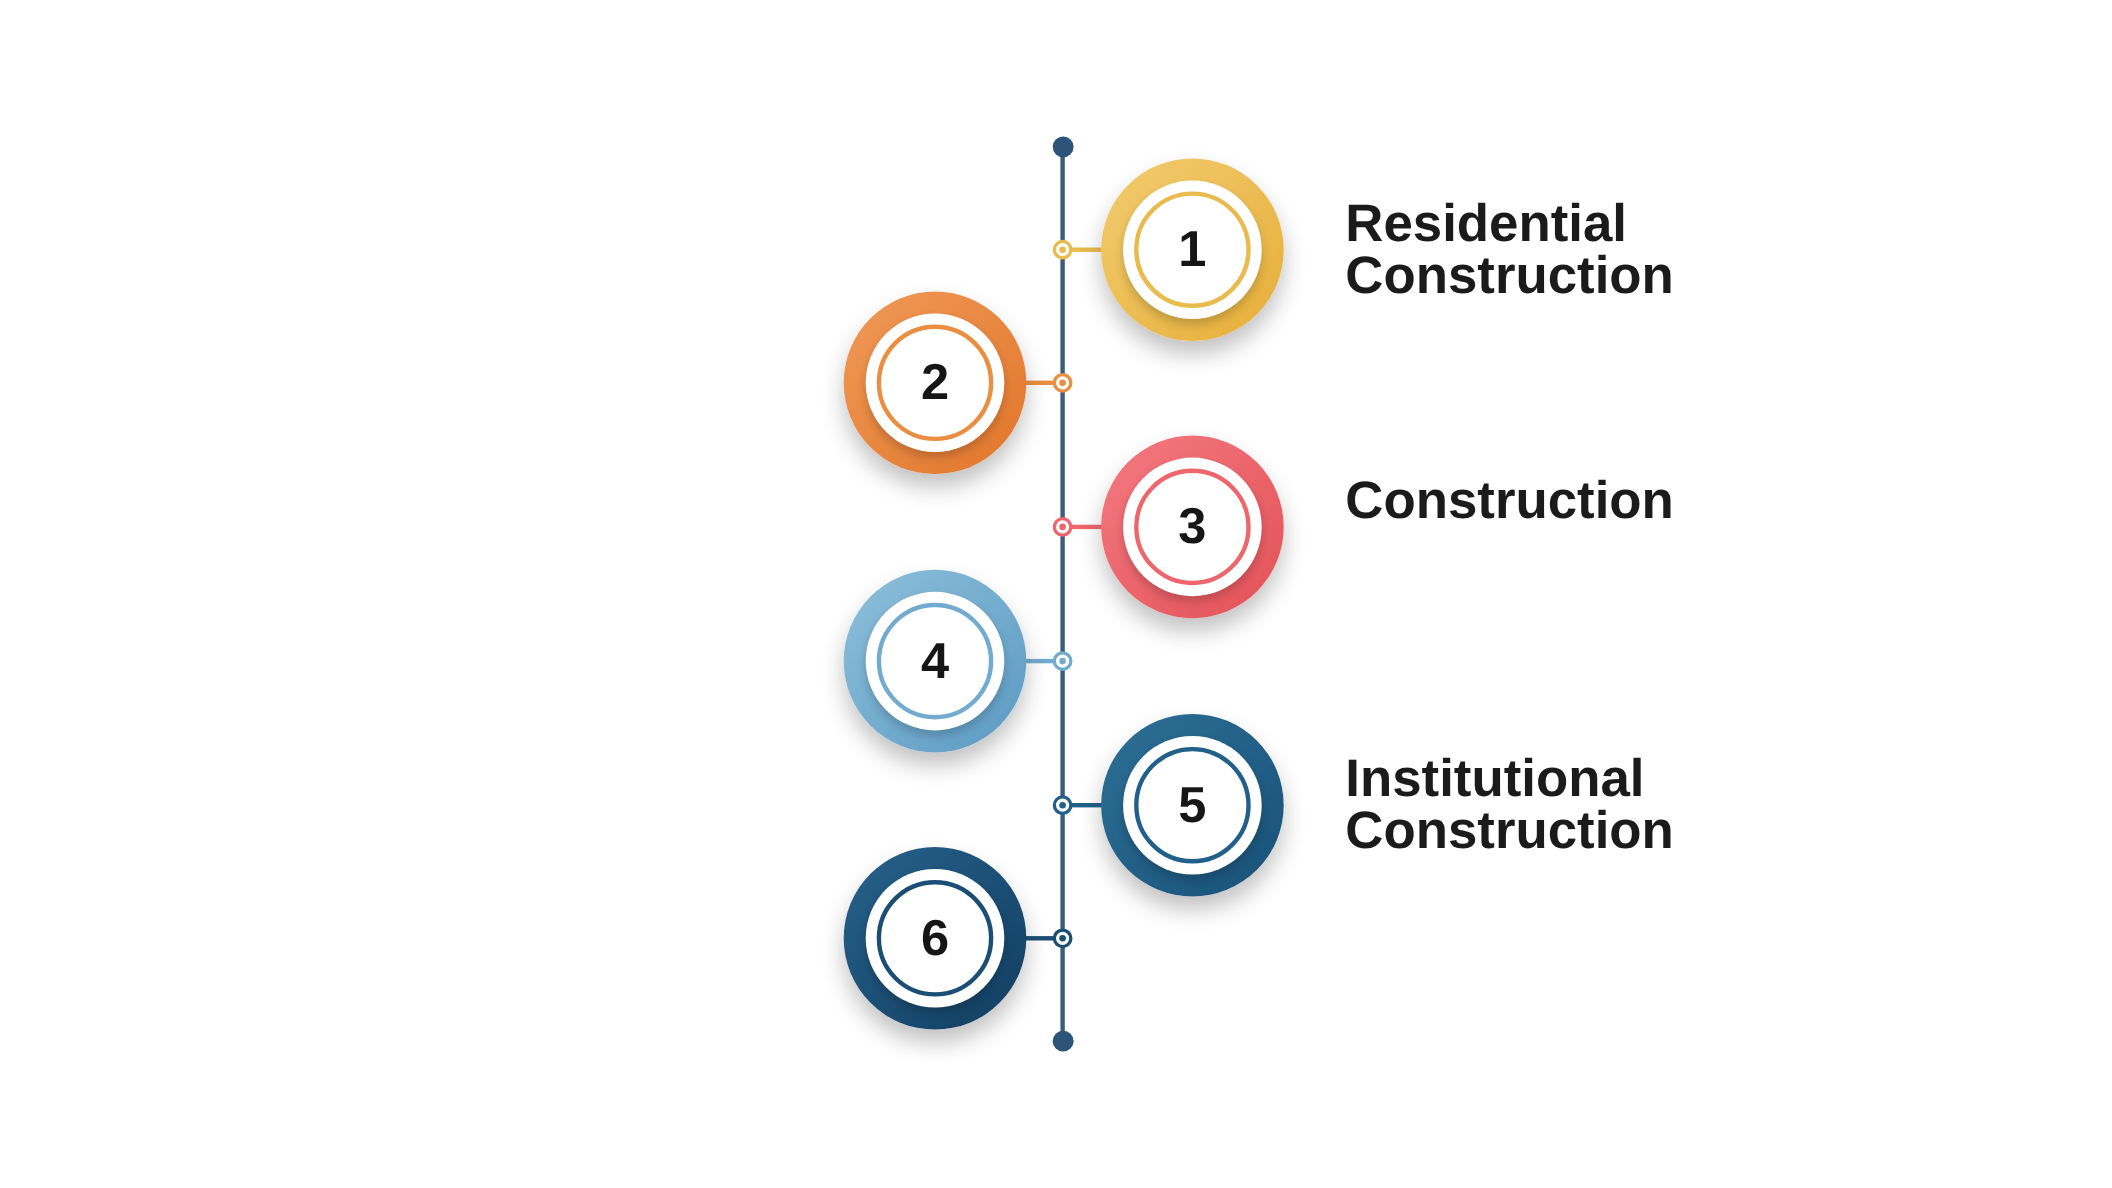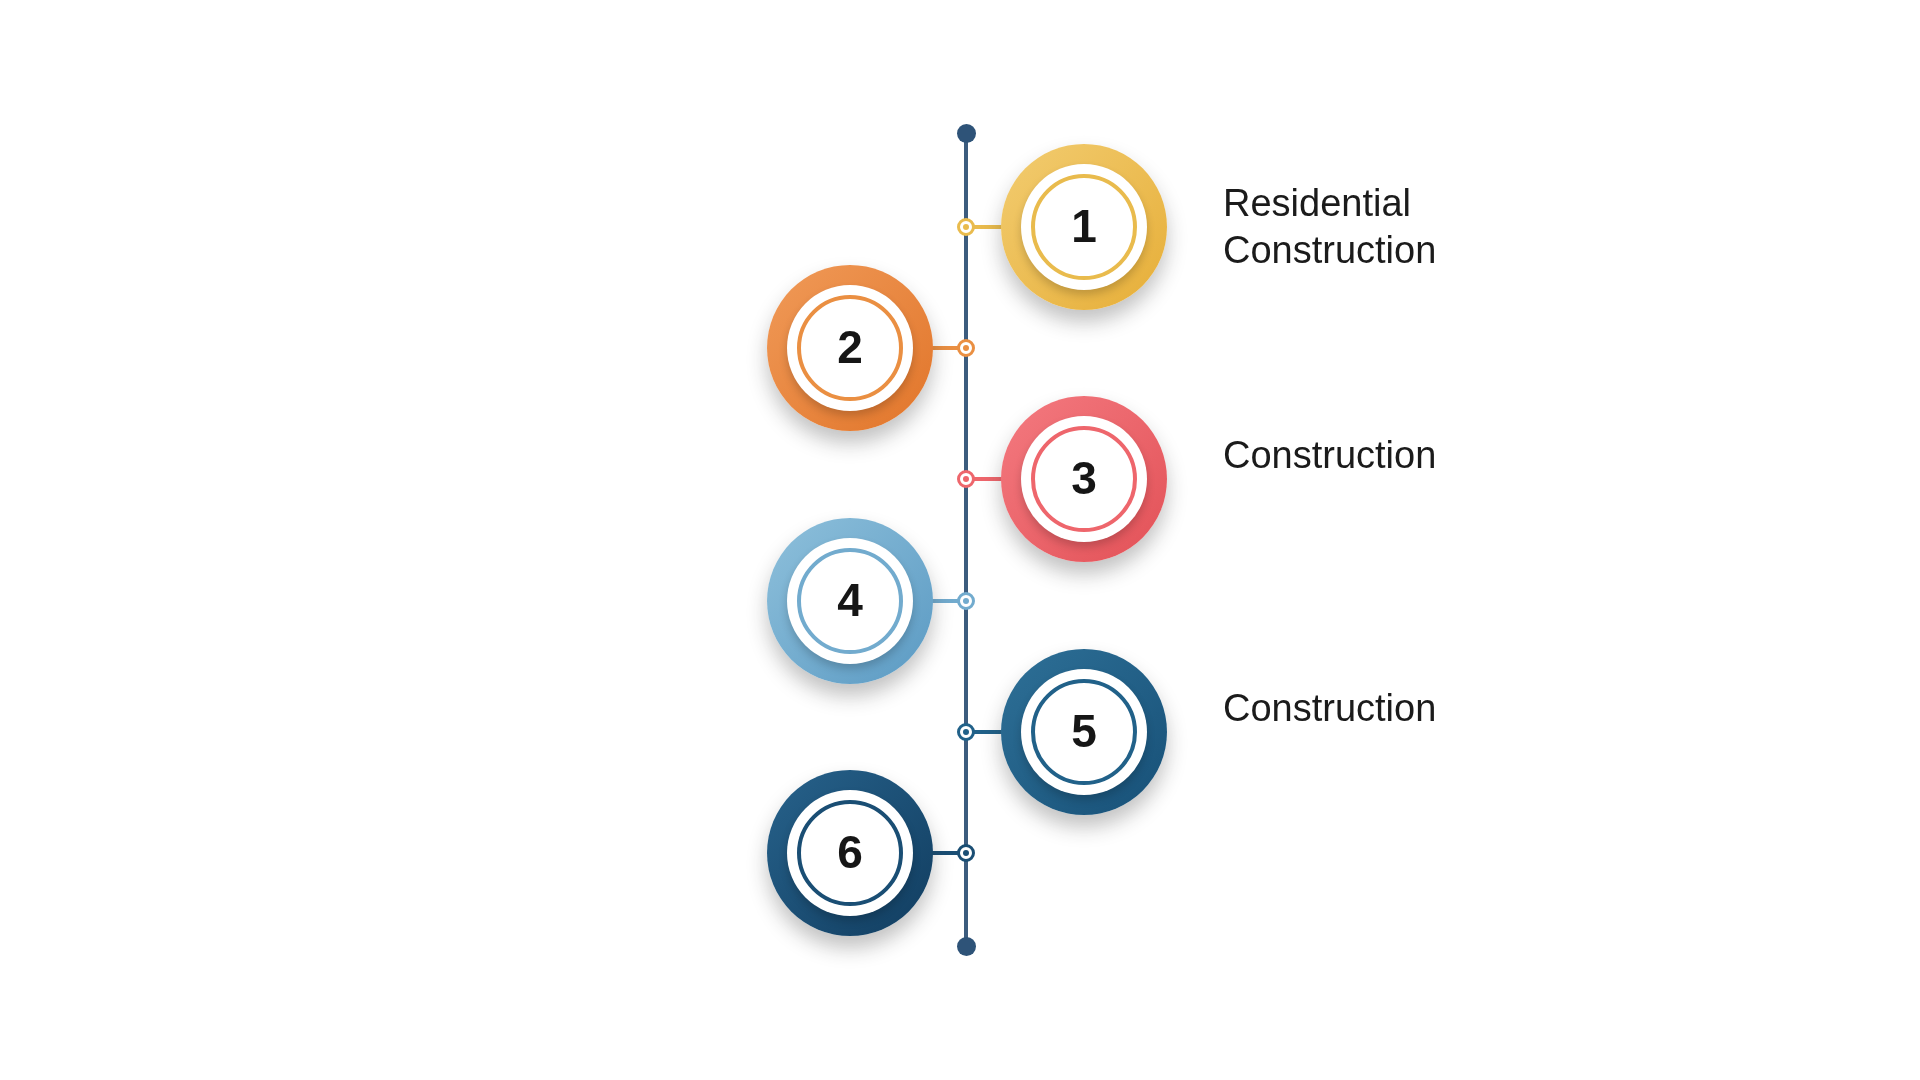--- a/index.html
+++ b/index.html
@@ -54,21 +54,21 @@
     width:106px;height:106px;border-radius:50%;
     border:4px solid var(--ring);box-sizing:border-box;
     display:flex;align-items:center;justify-content:center;
   }
   .num{
     font-size:46px;font-weight:700;color:#161616;line-height:1;
     transform:translateY(-1px);
   }
   .label{
     position:absolute;top:calc(var(--cy) - 47px);
-    font-size:38px;font-weight:400;color:#1b1b1b;line-height:47px;
+    font-size:48px;font-weight:700;color:#1b1b1b;line-height:47px;
     white-space:nowrap;z-index:3;
   }
   .item.right .label{left:1223px;text-align:left;}
 </style>
 </head>
 <body>
 
 <div id="stage">
 
   <div class="vline"></div>
@@ -146,20 +146,21 @@
       <div class="node-dot"></div>
     </div>
     <div class="big-circle">
       <div class="white-circle">
         <div class="ring">
           <span class="num">5</span>
         </div>
       </div>
     </div>
     <div class="label">
+      <div>Institutional</div>
       <div>Construction</div>
     </div>
   </div>
 
   <div class="item left" style="--cx: 850px; --cy: 853px; --g1: #27628b; --g2: #113d60; --ring: #1a4e74;">
     <div class="stub"></div>
     <div class="node">
       <div class="node-dot"></div>
     </div>
     <div class="big-circle">

